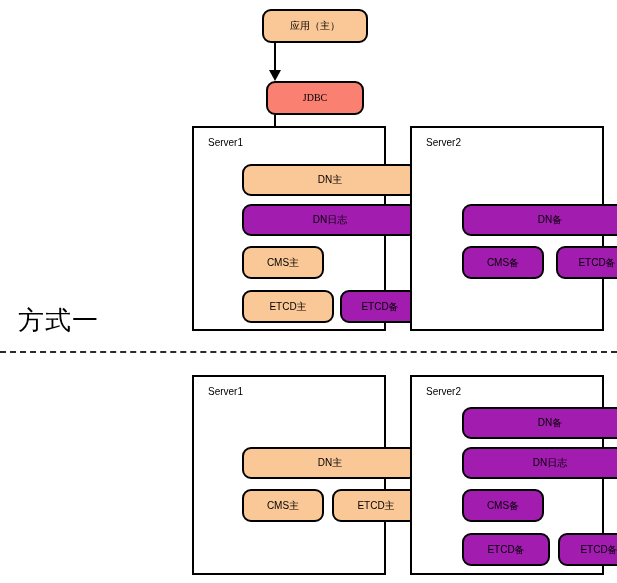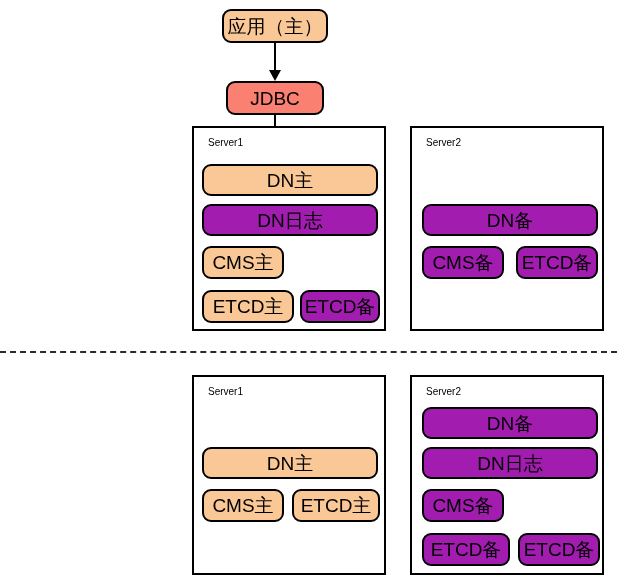--- a/index.html
+++ b/index.html
@@ -68,29 +68,30 @@
 
   
   .chip {
     position: absolute;
     box-sizing: border-box;
     border: 2px solid #000000;
     border-radius: 9px;
     display: flex;
     align-items: center;
     justify-content: center;
-    font-size: 19px;
+    font-size: 10px;
     color: #000000;
     font-family: "Liberation Sans", "DejaVu Sans", sans-serif;
     white-space: nowrap;
     line-height: 1;
+    margin-left: 40px;
   }
   .chip.orange { background: #FAC796; }
   .chip.green  { background: #a21caf; }
-  .chip.red    { background: #FA8072; }
+  .chip.red    { background: #FA8072; font-family: Liberation Serif, serif; }
 
   
   #chip-app  { left: 222px; top: 9px;  width: 106px; height: 34px; border-radius: 9px; }
   #chip-jdbc { left: 226px; top: 81px; width: 98px;  height: 34px; border-radius: 9px; }
 
   
   #chip-s1t-dn-master { left: 8px;  top: 36px;  width: 176px; height: 32px; }
   #chip-s1t-dn-log    { left: 8px;  top: 76px;  width: 176px; height: 32px; }
   #chip-s1t-cms-master{ left: 8px;  top: 118px; width: 82px;  height: 33px; }
   #chip-s1t-etcd-master{ left: 8px; top: 162px; width: 92px;  height: 33px; }
@@ -133,20 +134,21 @@
     <polygon points="275,81 269,70 281,70" fill="#000000"></polygon>
 
     <line x1="275" y1="115" x2="275" y2="155" stroke="#000000" stroke-width="2"></line>
     <polygon points="275,162 269,151 281,151" fill="#000000"></polygon>
   </svg>
 
   <div class="chip orange" id="chip-app">应用（主）</div>
 
   <div class="chip red" id="chip-jdbc">JDBC</div>
 
+  <div class="section-label" id="label-mode-1">方式一</div>
 
   <div class="server-box" id="server1-top">
     <div class="server-title">Server1</div>
     <div class="chip orange" id="chip-s1t-dn-master">DN主</div>
     <div class="chip green" id="chip-s1t-dn-log">DN日志</div>
     <div class="chip orange" id="chip-s1t-cms-master">CMS主</div>
     <div class="chip orange" id="chip-s1t-etcd-master">ETCD主</div>
     <div class="chip green" id="chip-s1t-etcd-standby">ETCD备</div>
   </div>
 

